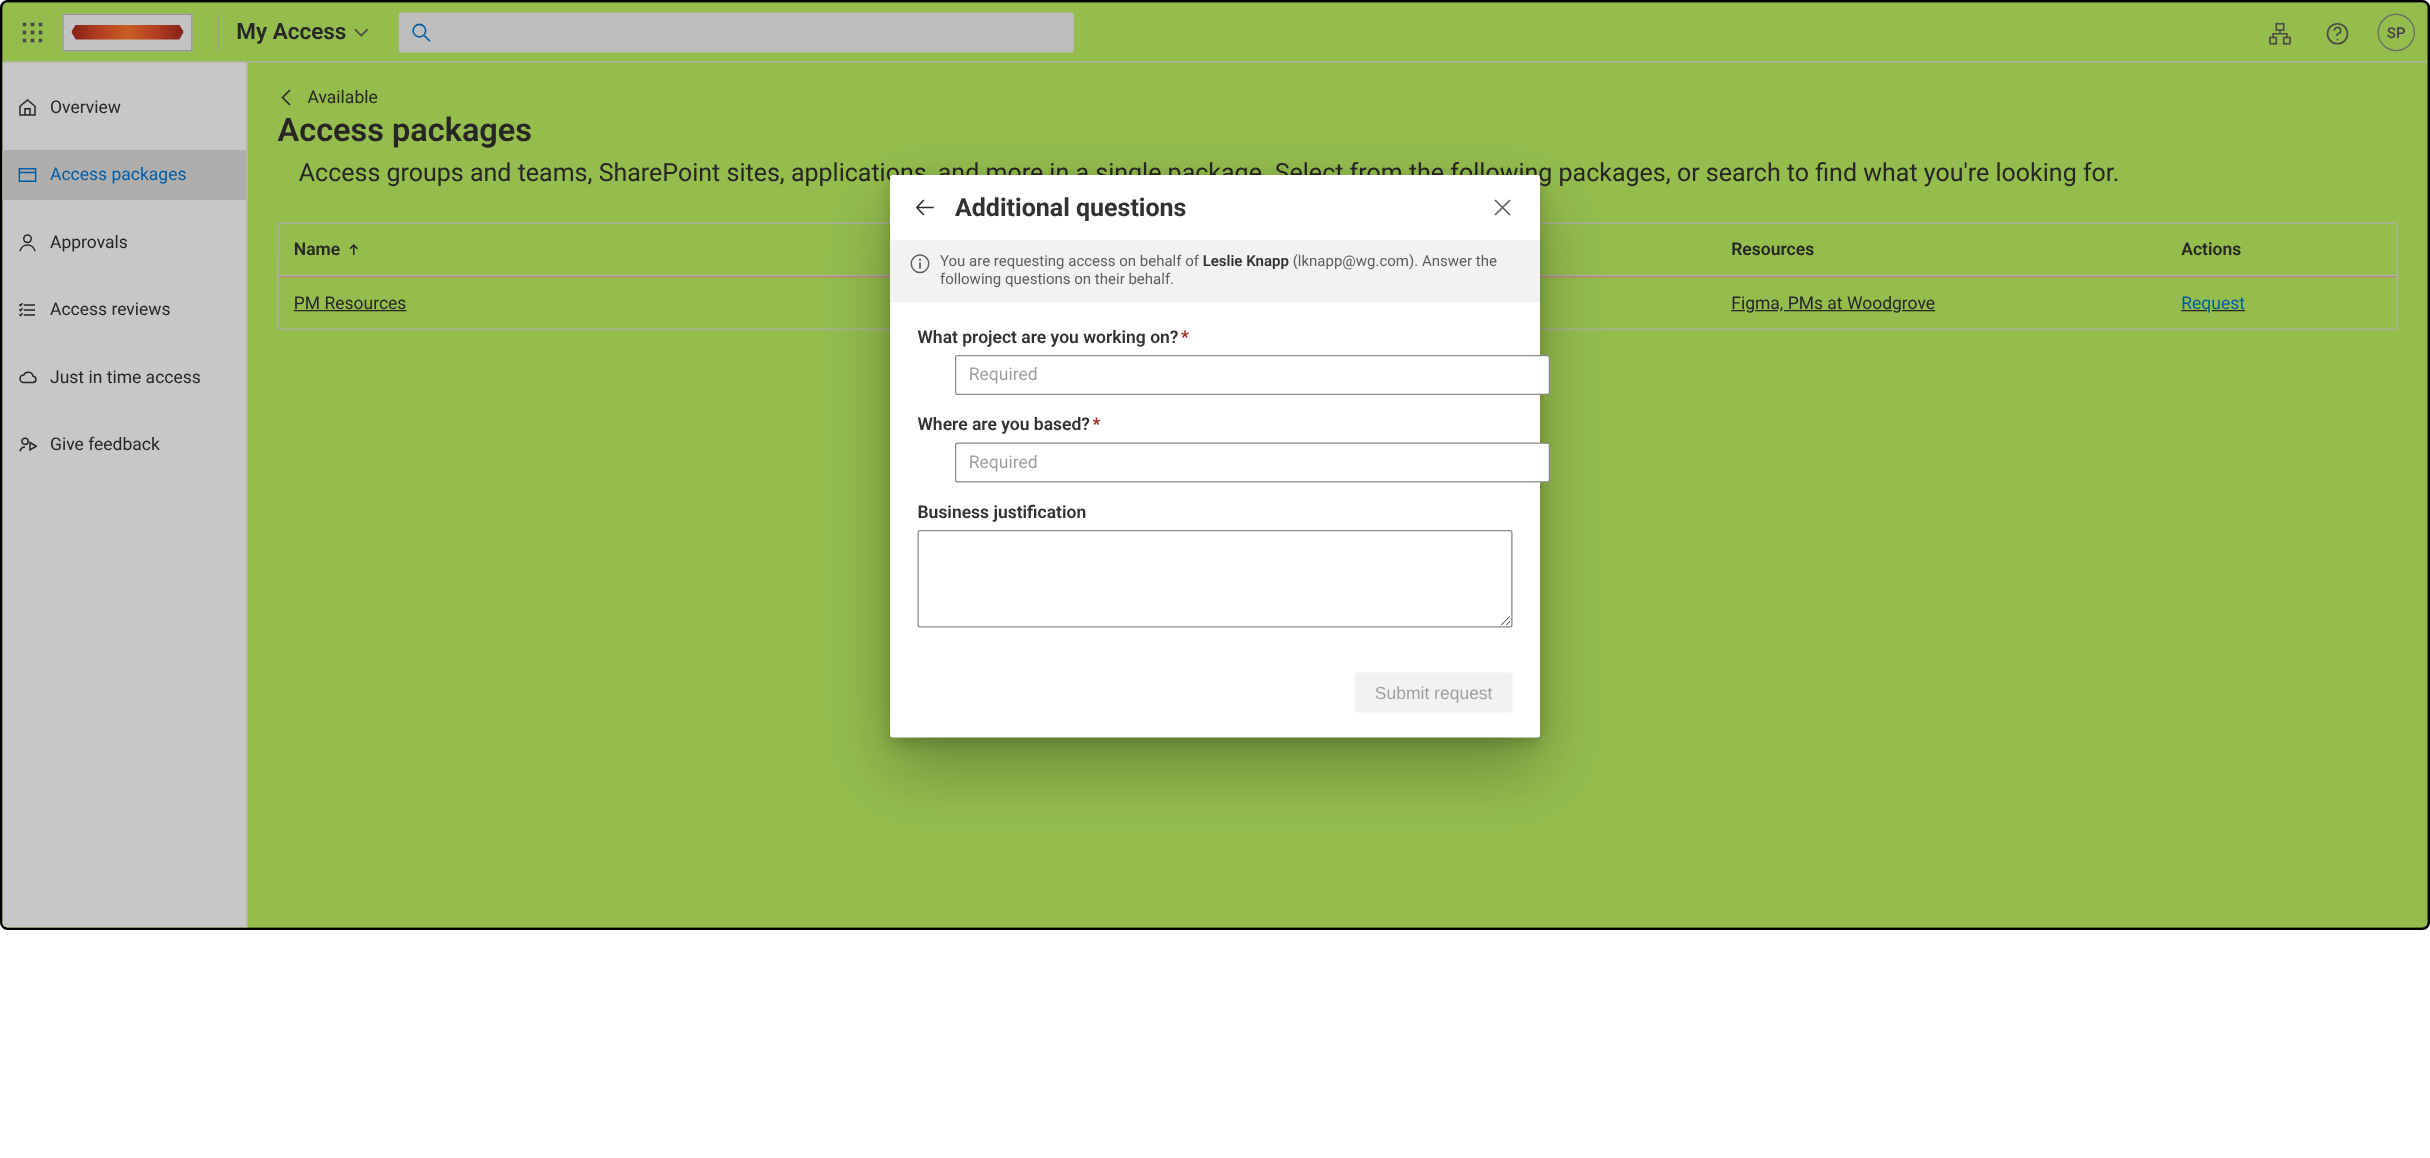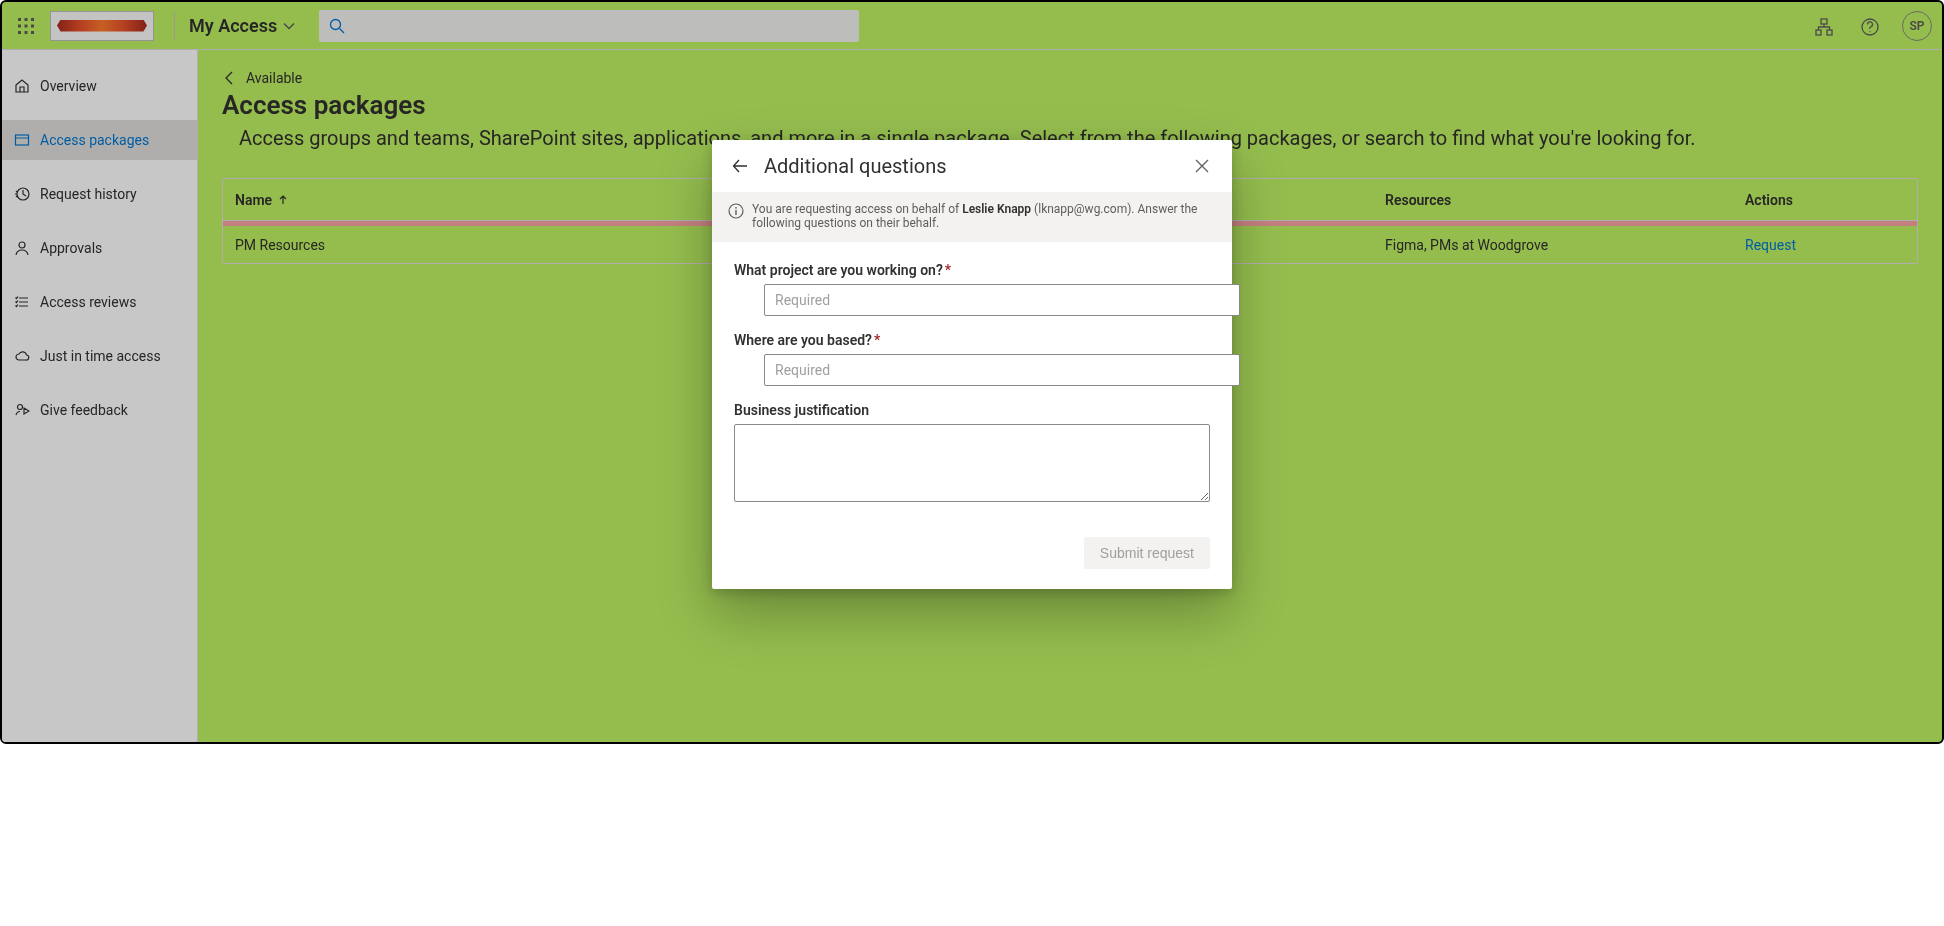--- a/index.html
+++ b/index.html
@@ -142,42 +142,42 @@
       align-items:center;
       padding: 0 12px;
       height: 42px;
     }
     .thead {
       border-bottom:1px solid #e1dfdd;
       font-weight:600;
       font-size:14px;
     }
     .thead .sort { display:flex; align-items:center; gap:6px; cursor:pointer; }
-    .trow { border-top:5px solid #fca5a5; font-size:14px; }
+    .trow { border-top:1px solid #fca5a5; font-size:14px;text-decoration:underline; }
     .trow .link { color:#0078d4; cursor:pointer; }
 
     
     .overlay {
       position:absolute; inset:0;
       background: rgba(0,0,0,0.22);
       display:flex; align-items:flex-start; justify-content:center;
       padding-top: 138px;
     }
     .modal {
       width: 520px;
       background:#ffffff;
       box-shadow: 0 24px 54px rgba(0,0,0,.28), 0 4px 12px rgba(0,0,0,.18);
       border-radius:2px;
     }
     .modal-header {
       display:flex; align-items:center; justify-content:space-between;
       padding: 12px 16px 12px 14px;
     }
     .modal-header .left { display:flex; align-items:center; gap:10px; }
-    .modal-title { font-size:20px; font-weight:400; }
+    .modal-title { font-size:20px; font-weight:700; }
     .icon-btn { width:28px; height:28px; display:flex; align-items:center; justify-content:center; cursor:pointer; }
 
     .info-banner {
       background:#f3f2f1;
       padding: 10px 16px 12px 16px;
       font-size:12px;
       color:#605e5c;
       display:flex; gap:8px; align-items:flex-start;
     }
     .info-banner svg { flex:0 0 16px; margin-top:1px; }
@@ -285,27 +285,20 @@
       </div>
       <div class="nav-item active">
         <svg viewBox="0 0 16 16" fill="none" stroke="#0078d4" stroke-width="1.2">
             <rect x="1.5" y="3" width="13" height="10"></rect>
             <line x1="1.5" y1="6" x2="14.5" y2="6"></line>
           </svg>
         <span>Access packages</span>
       </div>
       <div class="nav-item">
         <svg viewBox="0 0 16 16" fill="none" stroke="#323130" stroke-width="1.2">
-            <circle cx="9" cy="8" r="6"></circle>
-            <path d="M9 4v4l3 2M1 8h2M2 5l1.4 1.4M2 11l1.4-1.4"></path>
-          </svg>
-        <span>Request history</span>
-      </div>
-      <div class="nav-item">
-        <svg viewBox="0 0 16 16" fill="none" stroke="#323130" stroke-width="1.2">
             <circle cx="8" cy="5" r="3"></circle>
             <path d="M2 15c.5-3 3-5 6-5s5.5 2 6 5"></path>
           </svg>
         <span>Approvals</span>
       </div>
       <div class="nav-item">
         <svg viewBox="0 0 16 16" fill="none" stroke="#323130" stroke-width="1.2">
             <path d="M5 4h9M5 8h9M5 12h9M1.5 3.5l1 1 1.5-2M1.5 7.5l1 1 1.5-2M1.5 11.5l1 1 1.5-2"></path>
           </svg>
         <span>Access reviews</span>

